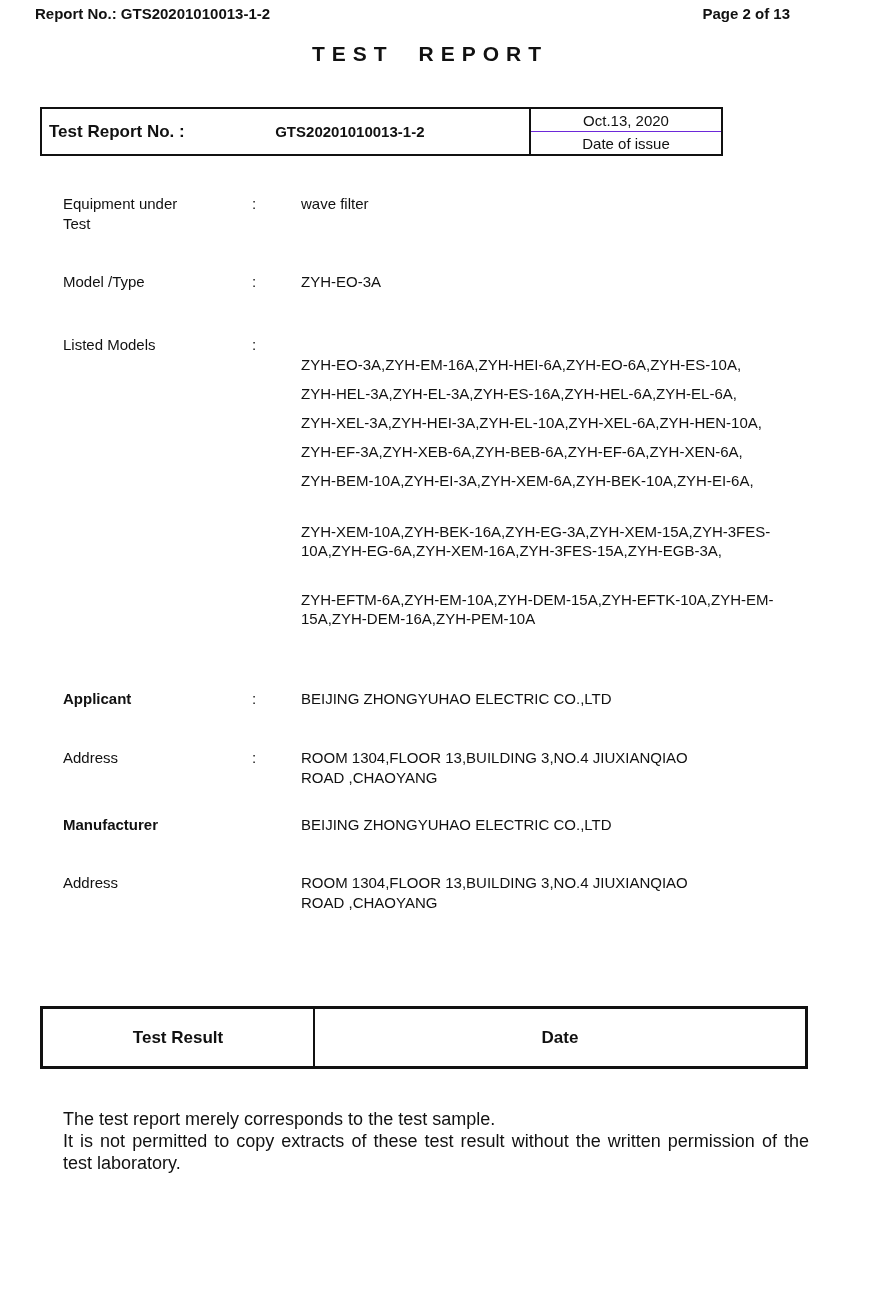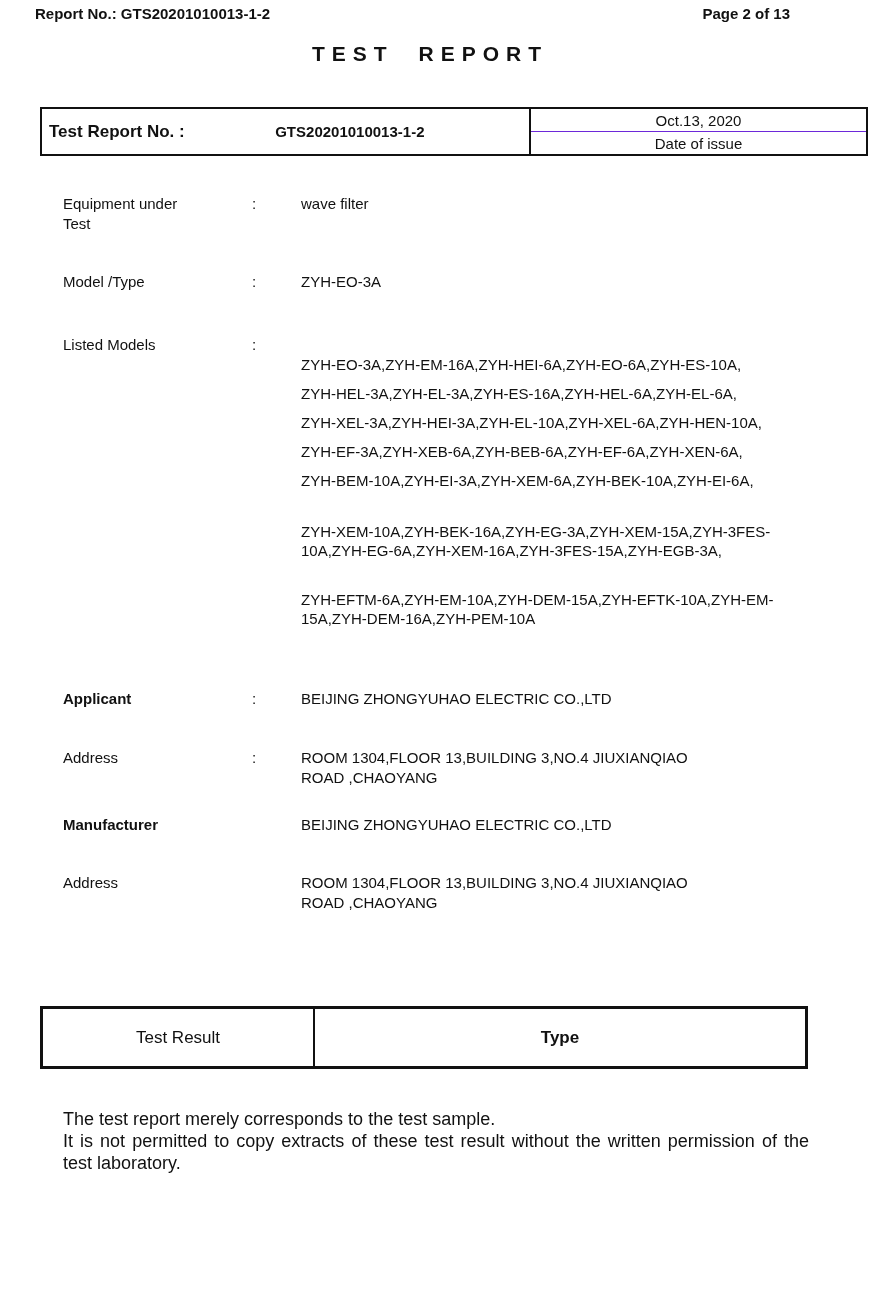--- a/index.html
+++ b/index.html
@@ -21,21 +21,21 @@
   }
   .doc-title {
     position: absolute; left: 0; top: 42px; width: 860px;
     text-align: center;
     font-size: 21px; font-weight: bold;
     letter-spacing: 7px; word-spacing: 12px;
   }
   
   .rpt-table {
     position: absolute; left: 40px; top: 107px;
-    width: 828px; height: 49px;
+    width: 683px; height: 49px;
     border: 2px solid #111;
     display: flex;
   }
   .rpt-left {
     width: 489px; border-right: 2px solid #111;
     display: flex; align-items: center;
   }
   .rpt-label {
     font-size: 17px; font-weight: bold; padding-left: 7px; white-space: nowrap;
   }
@@ -71,21 +71,21 @@
   
   .result-table {
     position: absolute; left: 40px; top: 1006px;
     width: 768px; height: 63px;
     border: 3px solid #111;
     display: flex;
   }
   .result-left {
     width: 272px; border-right: 2px solid #111;
     display: flex; align-items: center; justify-content: center;
-    font-size: 17px; font-weight: normal;
+    font-size: 17px; font-weight: bold;
   }
   .result-right {
     flex: 1;
     display: flex; align-items: center; justify-content: center;
     font-size: 17px; font-weight: bold;
   }
   
   .footer {
     position: absolute; left: 63px; top: 1108px; width: 746px;
     font-size: 18px; line-height: 22px;
@@ -161,19 +161,19 @@
 
 <div class="field-row" style="top:873px">
   <div class="field-label">Address</div>
   <div class="field-colon"></div>
   <div class="field-value">ROOM 1304,FLOOR 13,BUILDING 3,NO.4 JIUXIANQIAO
 ROAD ,CHAOYANG</div>
 </div>
 
 <div class="result-table">
   <div class="result-left">Test Result</div>
-  <div class="result-right">Type</div>
+  <div class="result-right">Date</div>
 </div>
 
 <div class="footer">
   <div>The test report merely corresponds to the test sample.</div>
   <div class="justified">It is not permitted to copy extracts of these test result without the written permission of the test laboratory.</div>
 </div>
 
 </body></html>

